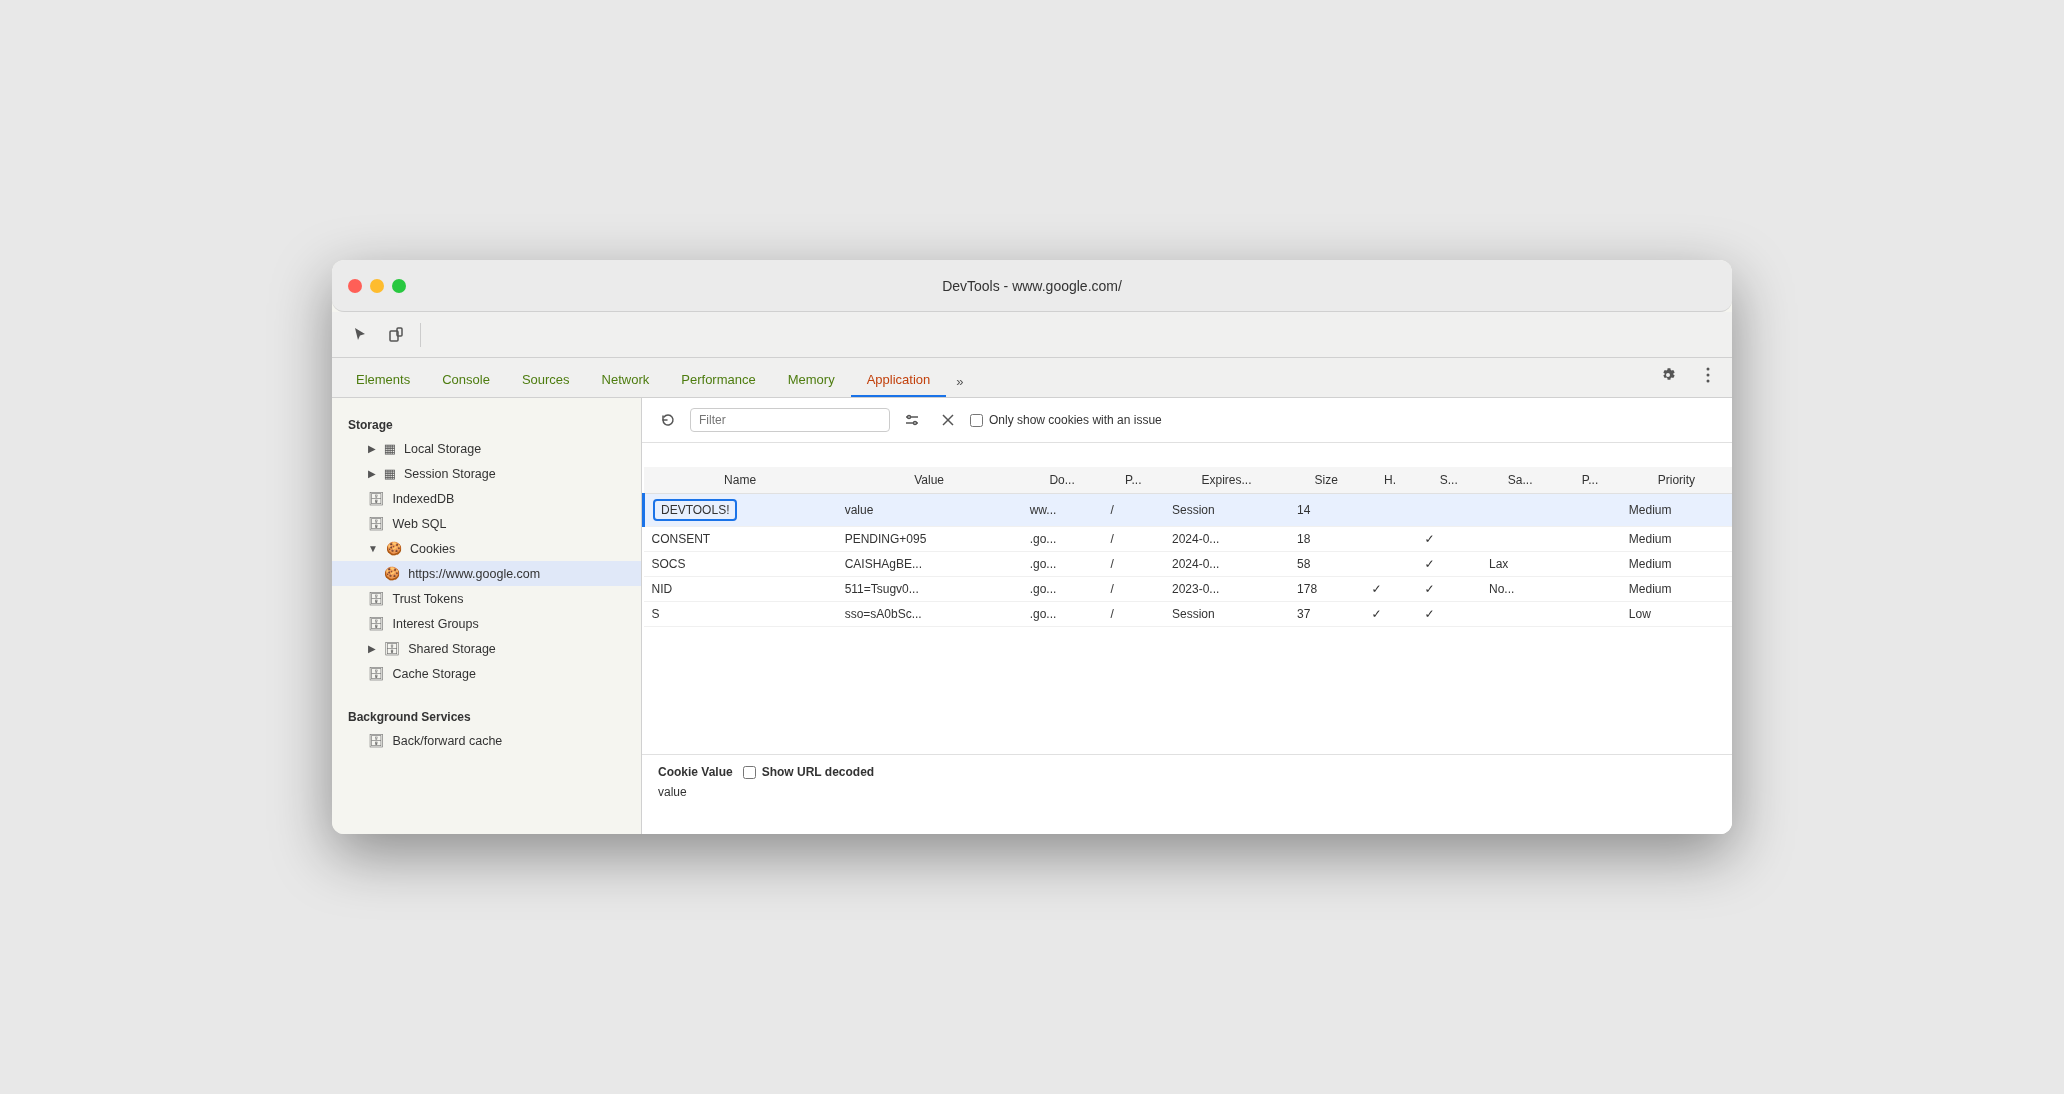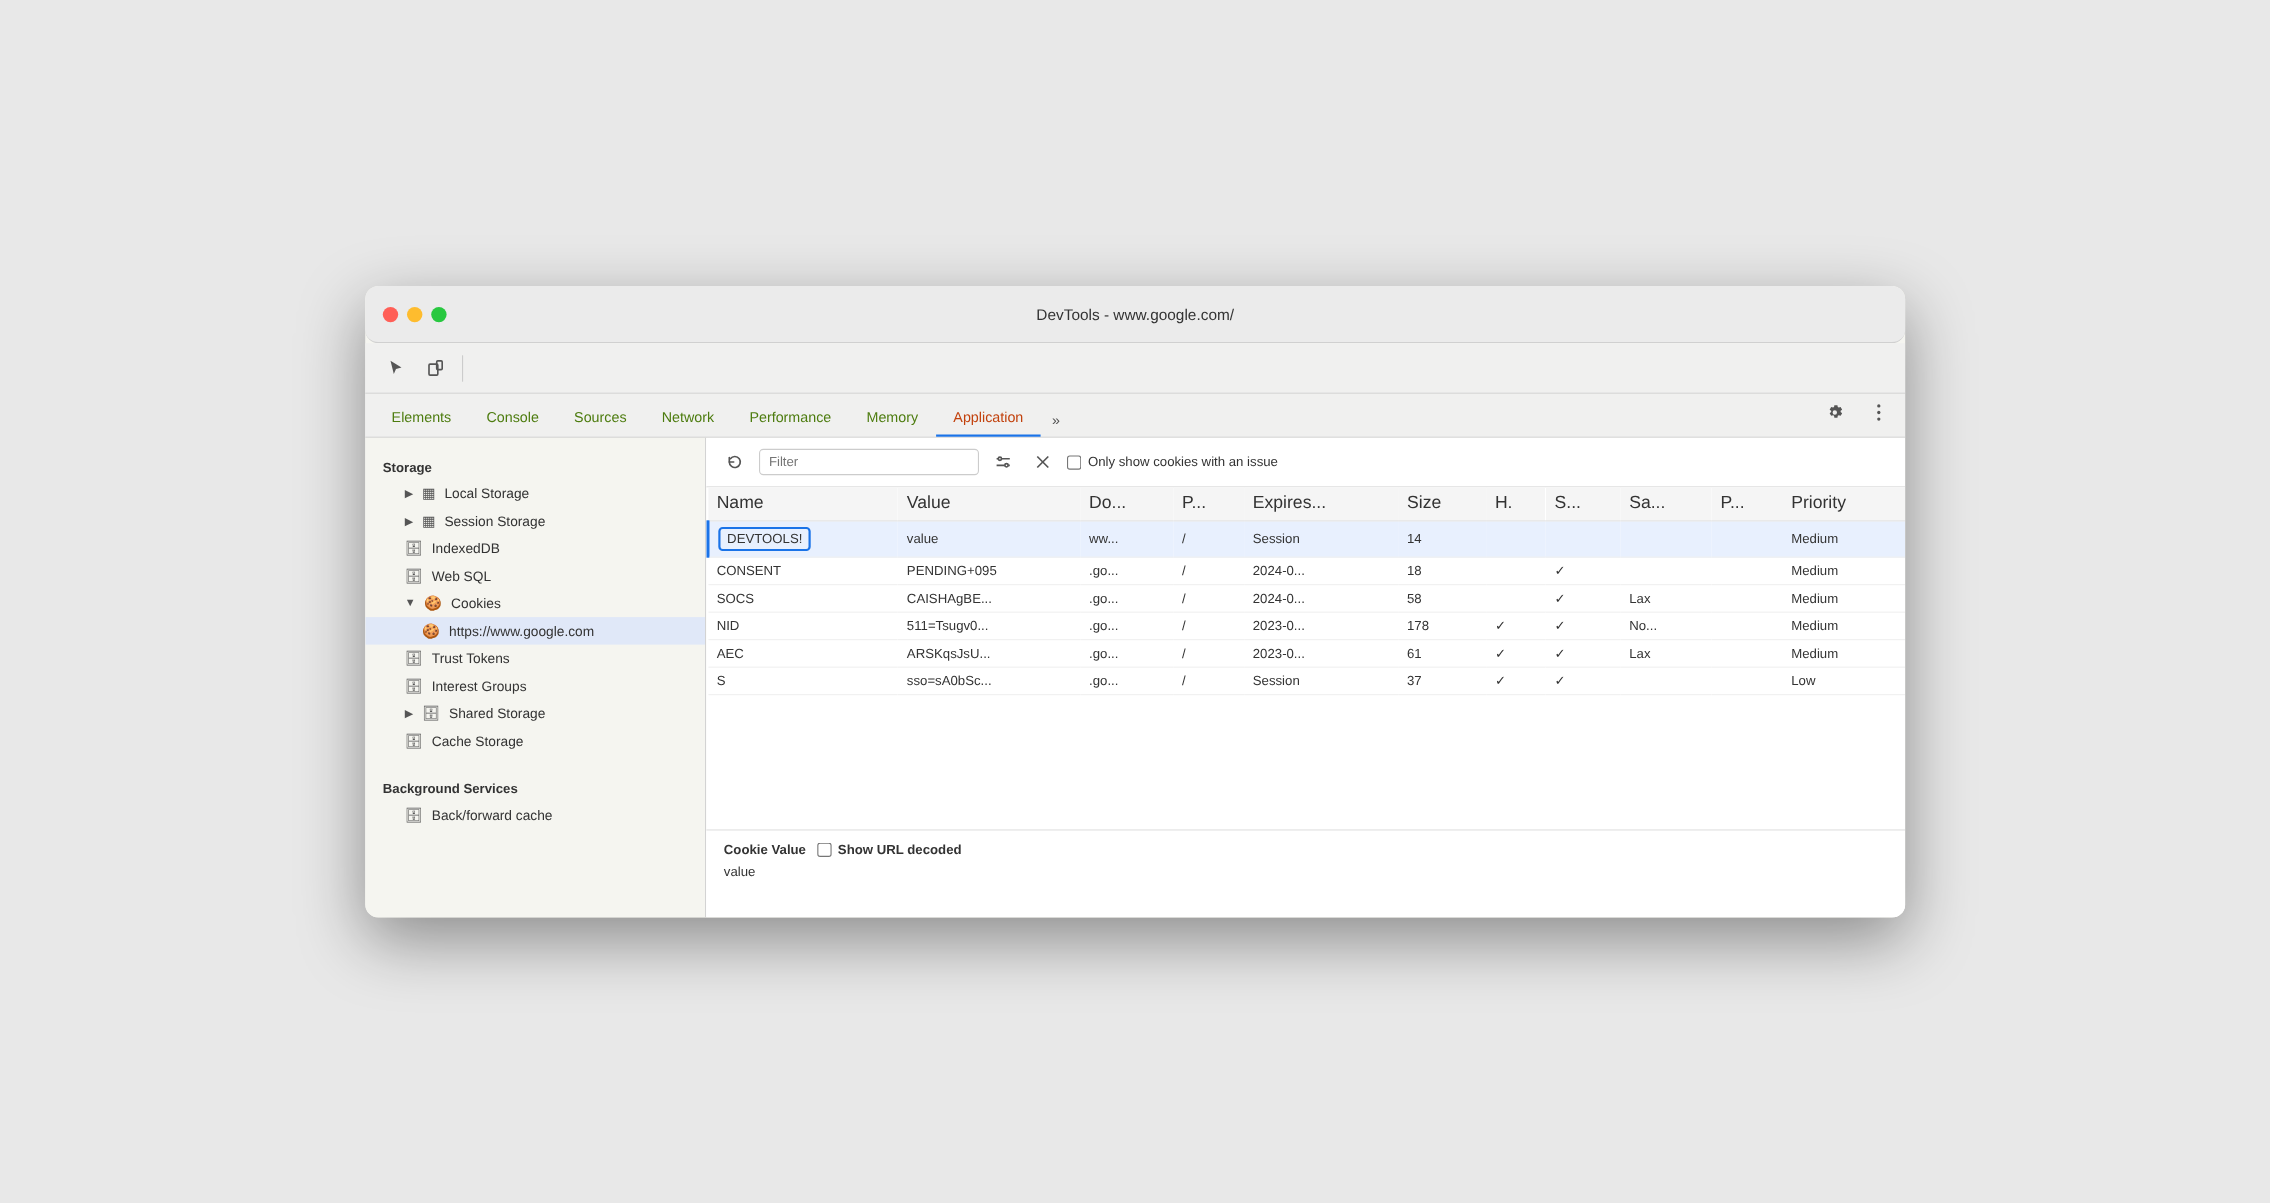--- a/index.html
+++ b/index.html
@@ -146,20 +146,21 @@
     .sidebar-arrow {
       font-size: 10px;
       color: #555;
     }
     .main {
       flex: 1;
       display: flex;
       flex-direction: column;
       background: #fff;
       overflow: hidden;
+      gap: 24px;
     }
     .filter-bar {
       display: flex;
       align-items: center;
       padding: 8px 12px;
       border-bottom: 1px solid #e0e0e0;
       gap: 8px;
       background: #fff;
     }
     .filter-input {
@@ -197,24 +198,24 @@
     }
     table {
       width: 100%;
       border-collapse: collapse;
       font-size: 12px;
     }
     th {
       background: #f5f5f5;
       border-bottom: 1px solid #e0e0e0;
       padding: 6px 8px;
-      text-align: left;
+      text-align: center;
       font-weight: 500;
       color: #333;
-      font-size: 16px;
+      font-size: 12px;
       white-space: nowrap;
       position: sticky;
       top: 0;
     }
     td {
       padding: 5px 8px;
       border-bottom: 1px solid #f0f0f0;
       color: #333;
       font-size: 12px;
       white-space: nowrap;
@@ -467,33 +468,20 @@
                 <td>/</td>
                 <td>2023-0...</td>
                 <td>178</td>
                 <td>✓</td>
                 <td>✓</td>
                 <td>No...</td>
                 <td></td>
                 <td>Medium</td>
               </tr>
               <tr>
-                <td>AEC</td>
-                <td>ARSKqsJsU...</td>
-                <td>.go...</td>
-                <td>/</td>
-                <td>2023-0...</td>
-                <td>61</td>
-                <td>✓</td>
-                <td>✓</td>
-                <td>Lax</td>
-                <td></td>
-                <td>Medium</td>
-              </tr>
-              <tr>
                 <td>S</td>
                 <td>sso=sA0bSc...</td>
                 <td>.go...</td>
                 <td>/</td>
                 <td>Session</td>
                 <td>37</td>
                 <td>✓</td>
                 <td>✓</td>
                 <td></td>
                 <td></td>

